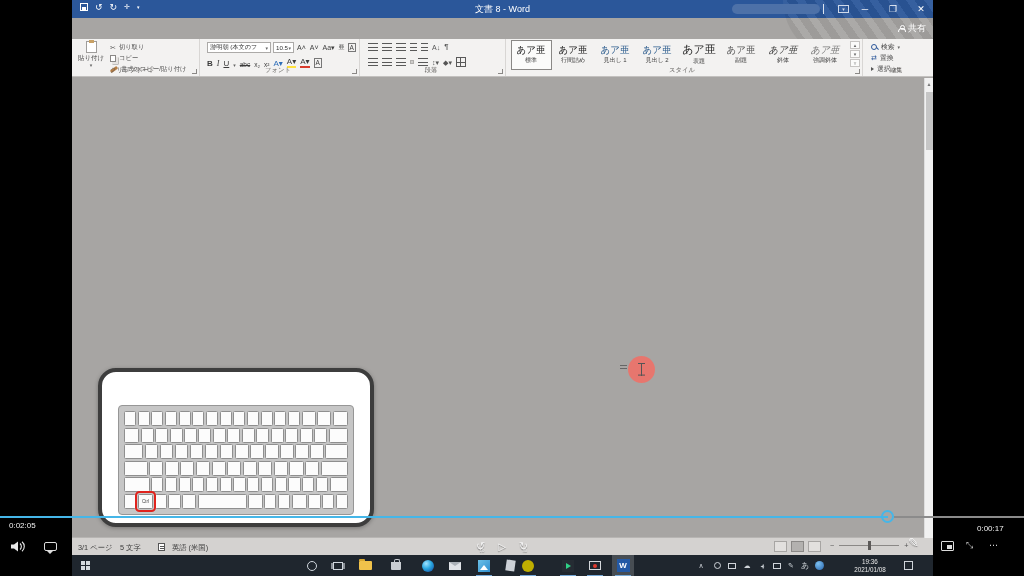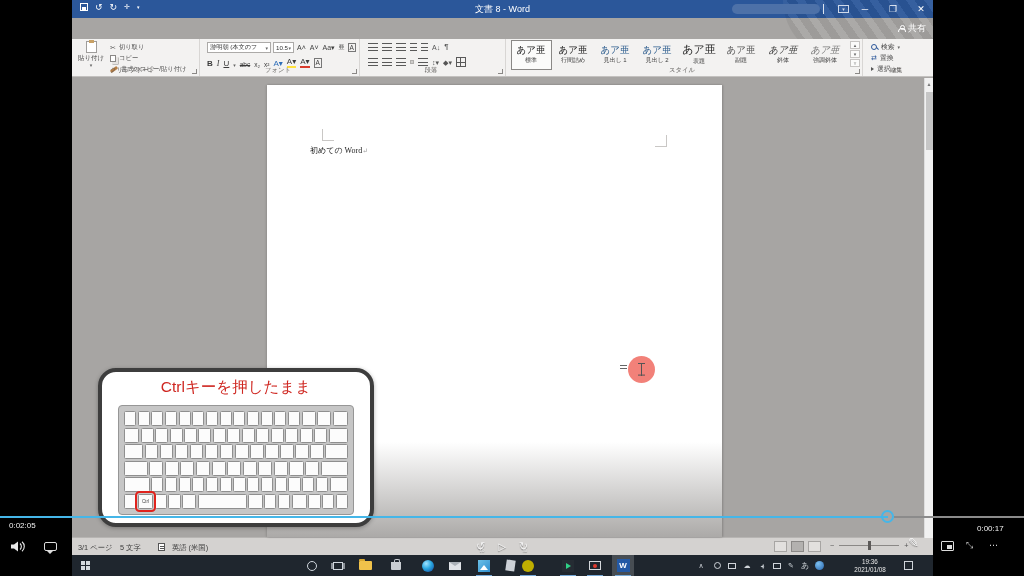--- a/index.html
+++ b/index.html
@@ -365,39 +365,33 @@
           </div>
         <div class="erow" style="top:25px;">
             <span class="ptr"></span>
             <span>選択</span>
             <span style="font-size:5px;color:#666;">▾</span>
           </div>
         <div class="grp-label">編集</div>
       </div>
     </div>
 
-    <div class="page">
-      <span class="cmark cm-l"></span>
-      <span class="cmark cm-r"></span>
-      <div class="doctext"><span>初めての Word</span><span class="pilcrow">↵</span></div>
-    </div>
 
     <div class="scrollbar">
       <span class="up">▲</span>
       <span class="thumb"></span>
     </div>
 
     <div class="curhl">
       <span class="motion"></span>
       <span class="ibeam"></span>
     </div>
 
 
     <div class="kbdbox">
-      <div class="kbdtitle">Ctrlキーを押したまま</div>
       <div class="kbdimg">
           <div class="kbrow">
             <div class="kbkey" style="flex: 1 1 0%;"></div>
             <div class="kbkey" style="flex: 1 1 0%;"></div>
             <div class="kbkey" style="flex: 1 1 0%;"></div>
             <div class="kbkey" style="flex: 1 1 0%;"></div>
             <div class="kbkey" style="flex: 1 1 0%;"></div>
             <div class="kbkey" style="flex: 1 1 0%;"></div>
             <div class="kbkey" style="flex: 1 1 0%;"></div>
             <div class="kbkey" style="flex: 1 1 0%;"></div>

